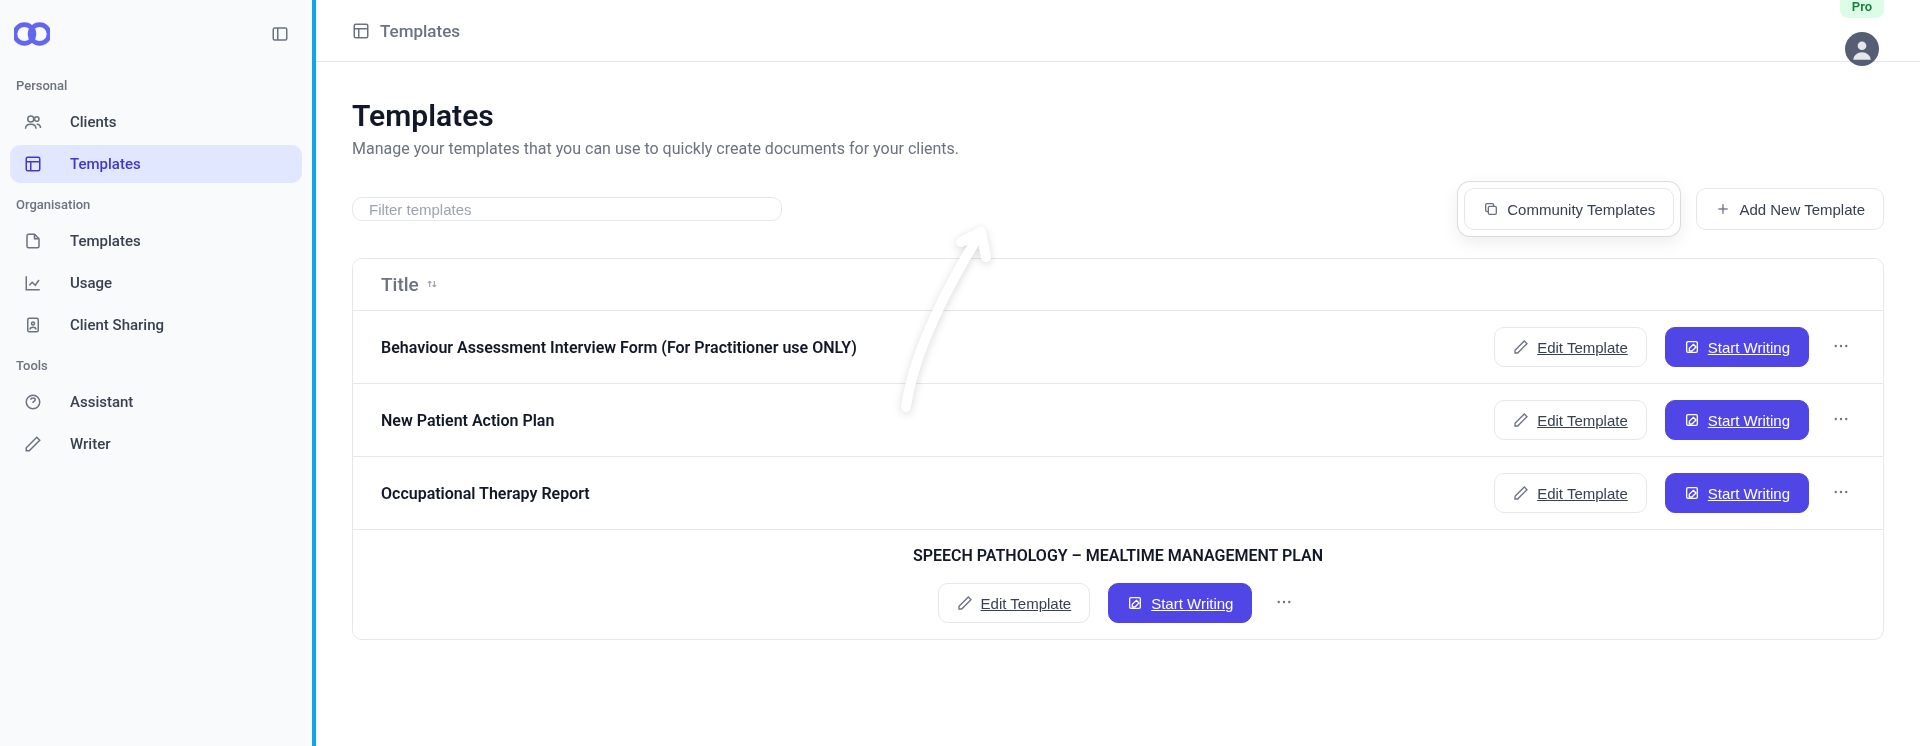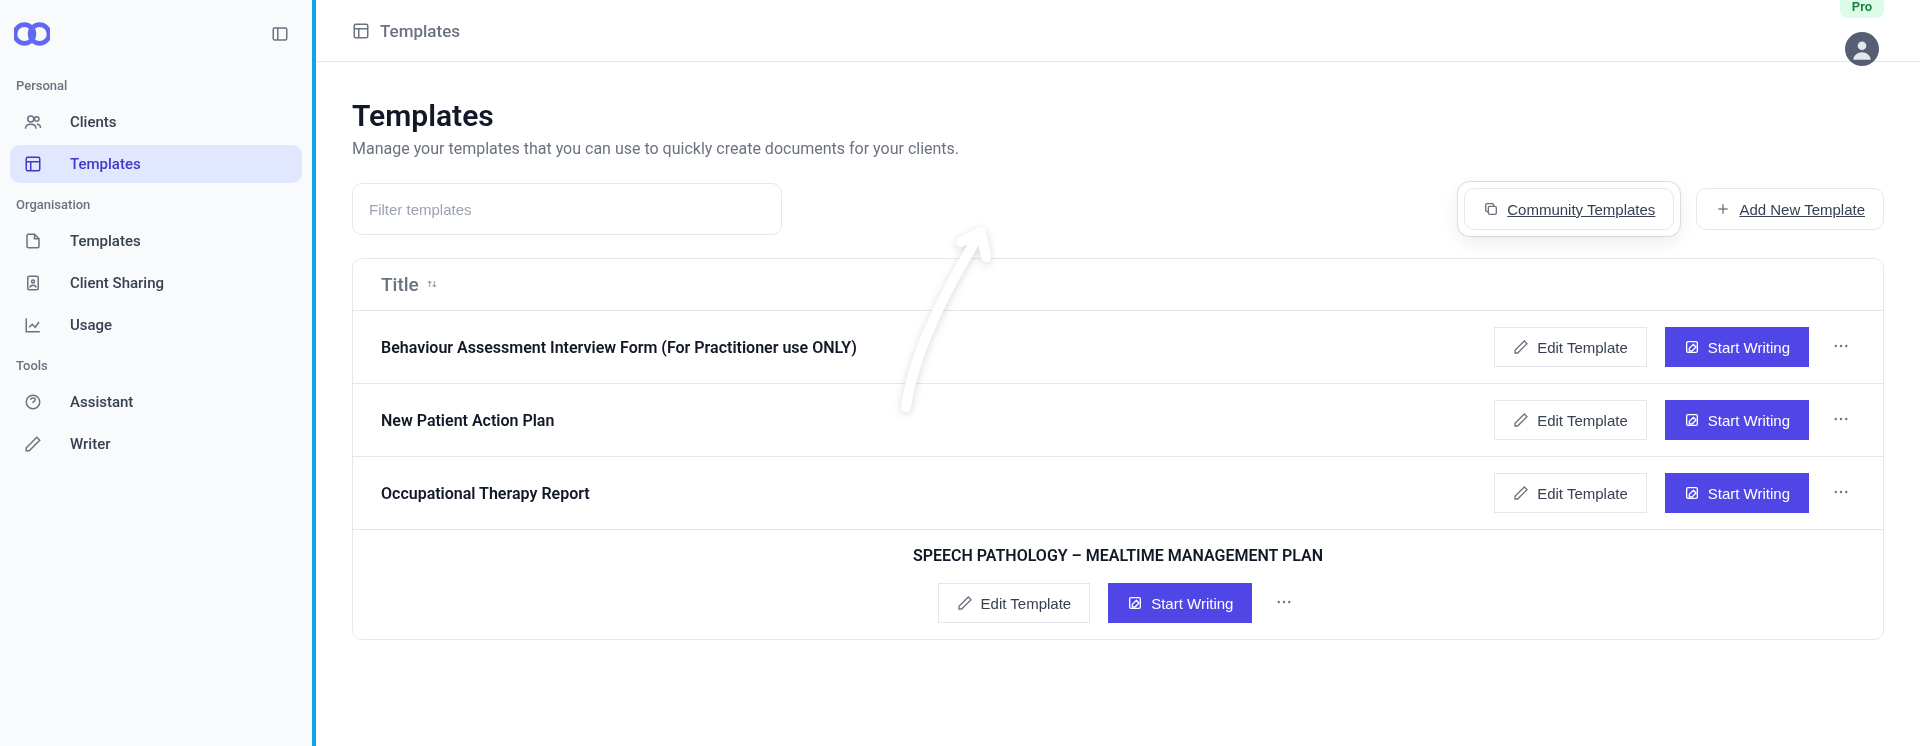--- a/index.html
+++ b/index.html
@@ -132,21 +132,21 @@
     }
     .actions-row {
       display: flex;
       align-items: center;
       gap: 16px;
       margin-bottom: 22px;
       flex-wrap: wrap;
     }
     .filter-input {
       width: 430px;
-      height: 52px;
+      height: 24px;
       border: 1px solid #e5e7eb;
       border-radius: 10px;
       padding: 0 16px;
       font-size: 15px;
       color: #374151;
       background: #ffffff;
     }
     .filter-input::placeholder { color: #9ca3af; }
     .actions-spacer { flex: 1; }
     .highlight-wrap {
@@ -162,21 +162,20 @@
       gap: 8px;
       height: 42px;
       padding: 0 18px;
       border-radius: 10px;
       font-size: 15px;
       font-weight: 500;
       border: 1px solid #e5e7eb;
       background: #ffffff;
       color: #374151;
       cursor: pointer;
-      text-decoration: underline;
     }
     .btn-icon { width: 16px; height: 16px; display:flex; align-items:center; justify-content:center;}
     .btn-icon svg { stroke: #6b7280; }
 
     .table-wrap {
       border: 1px solid #e5e7eb;
       border-radius: 10px;
       overflow: hidden;
     }
     .table-header {
@@ -209,27 +208,28 @@
       font-weight: 600;
       color: #111827;
     }
     .row-actions { display: flex; align-items: center; gap: 18px; }
     .btn-sm {
       height: 40px;
       padding: 0 18px;
       display: flex;
       align-items: center;
       gap: 8px;
-      border-radius: 0;
+      border-radius: 10px;
       font-size: 15px;
       font-weight: 500;
       border: 1px solid #e5e7eb;
       background: #ffffff;
       color: #374151;
       cursor: pointer;
+      text-decoration: underline;
     }
     .btn-sm .btn-icon svg { stroke: #6b7280; }
     .btn-sm-primary {
       background: #4f46e5;
       border-color: #4f46e5;
       color: #ffffff;
     }
     .btn-sm-primary .btn-icon svg { stroke: #ffffff; }
     .more-btn {
       width: 28px;
@@ -304,36 +304,36 @@
           <path d="M14 3H6a2 2 0 0 0-2 2v14a2 2 0 0 0 2 2h12a2 2 0 0 0 2-2V9z"></path>
           <path d="M14 3v6h6"></path>
         </svg>
     </span>
     <span>Templates</span>
   </div>
 
   <div class="nav-item">
     <span class="nav-icon">
       <svg width="18" height="18" viewBox="0 0 24 24" fill="none" stroke-width="2">
+          <path d="M3 3v18h18"></path>
+          <path d="M7 15l4-4 4 4 5-7"></path>
+        </svg>
+    </span>
+    <span>Usage</span>
+  </div>
+
+  <div class="nav-item">
+    <span class="nav-icon">
+      <svg width="18" height="18" viewBox="0 0 24 24" fill="none" stroke-width="2">
           <rect x="5" y="3" width="14" height="18" rx="2"></rect>
           <circle cx="12" cy="10" r="2"></circle>
           <path d="M8 18c0-2 2-3 4-3s4 1 4 3"></path>
         </svg>
     </span>
     <span>Client Sharing</span>
-  </div>
-
-  <div class="nav-item">
-    <span class="nav-icon">
-      <svg width="18" height="18" viewBox="0 0 24 24" fill="none" stroke-width="2">
-          <path d="M3 3v18h18"></path>
-          <path d="M7 15l4-4 4 4 5-7"></path>
-        </svg>
-    </span>
-    <span>Usage</span>
   </div>
 
   <div class="section-label">Tools</div>
 
   <div class="nav-item">
     <span class="nav-icon">
       <svg width="18" height="18" viewBox="0 0 24 24" fill="none" stroke-width="2">
           <circle cx="12" cy="12" r="9"></circle>
           <path d="M9 9c0-1.5 1.3-2.5 3-2.5s3 1 3 2.5c0 1.2-1 1.8-2 2.3-1 .5-1 1-1 2"></path>
           <line x1="12" y1="17" x2="12" y2="17.1"></line>

